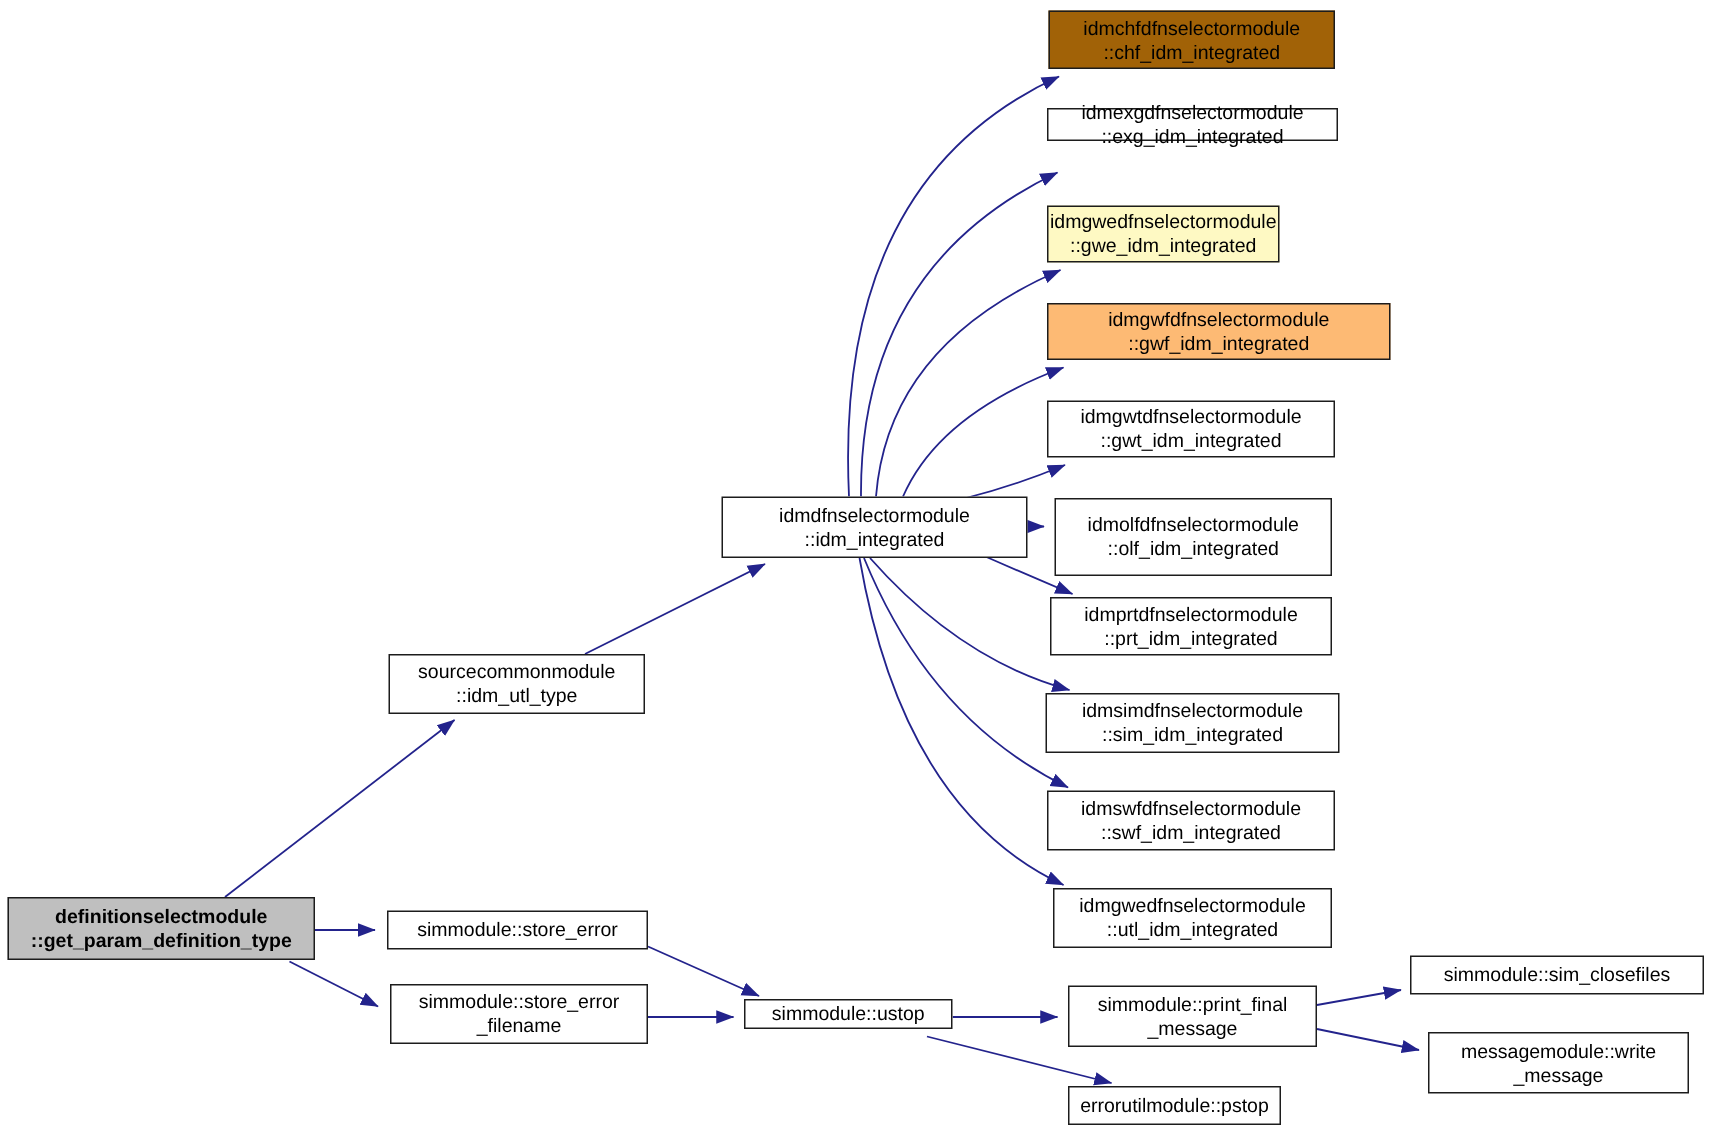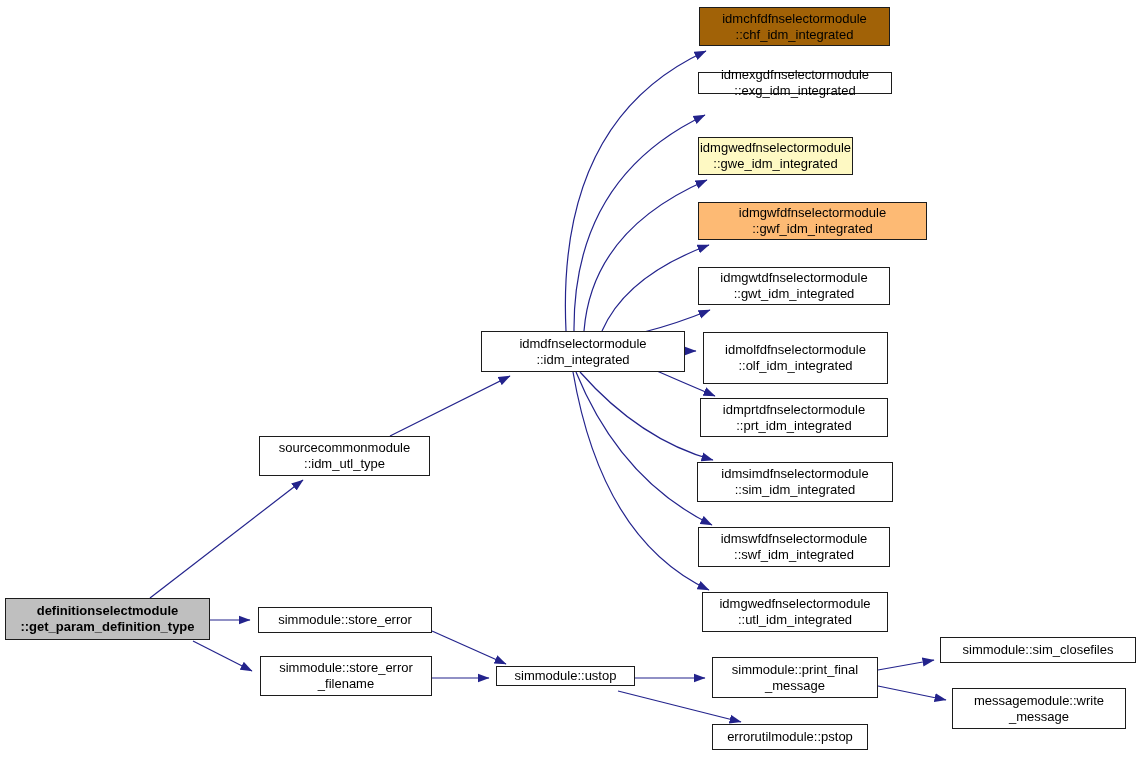--- a/index.html
+++ b/index.html
@@ -128,21 +128,21 @@
         <span>idmgwedfnselectormodule</span>
         <span>::utl_idm_integrated</span>
       </div>
       <div class="node" style="left: 496px; top: 666px; width: 139px; height: 20px; border-color: rgb(28, 28, 28); background: rgb(255, 255, 255); color: rgb(0, 0, 0);">
         <span>simmodule::ustop</span>
       </div>
       <div class="node" style="left: 712px; top: 657px; width: 166px; height: 41px; border-color: rgb(28, 28, 28); background: rgb(255, 255, 255); color: rgb(0, 0, 0); align-items: center;">
         <span>simmodule::print_final</span>
         <span>_message</span>
       </div>
-      <div class="node" style="left: 712px; top: 724px; width: 156px; height: 26px; border-color: rgb(28, 28, 28); background: rgb(255, 255, 255); color: rgb(0, 0, 0);">
+      <div class="node" style="left: 712px; top: 724px; width: 142px; height: 26px; border-color: rgb(28, 28, 28); background: rgb(255, 255, 255); color: rgb(0, 0, 0);">
         <span>errorutilmodule::pstop</span>
       </div>
       <div class="node" style="left: 940px; top: 637px; width: 196px; height: 26px; border-color: rgb(28, 28, 28); background: rgb(255, 255, 255); color: rgb(0, 0, 0);">
         <span>simmodule::sim_closefiles</span>
       </div>
       <div class="node" style="left: 952px; top: 688px; width: 174px; height: 41px; border-color: rgb(28, 28, 28); background: rgb(255, 255, 255); color: rgb(0, 0, 0);">
         <span>messagemodule::write</span>
         <span>_message</span>
       </div>
     </div>

